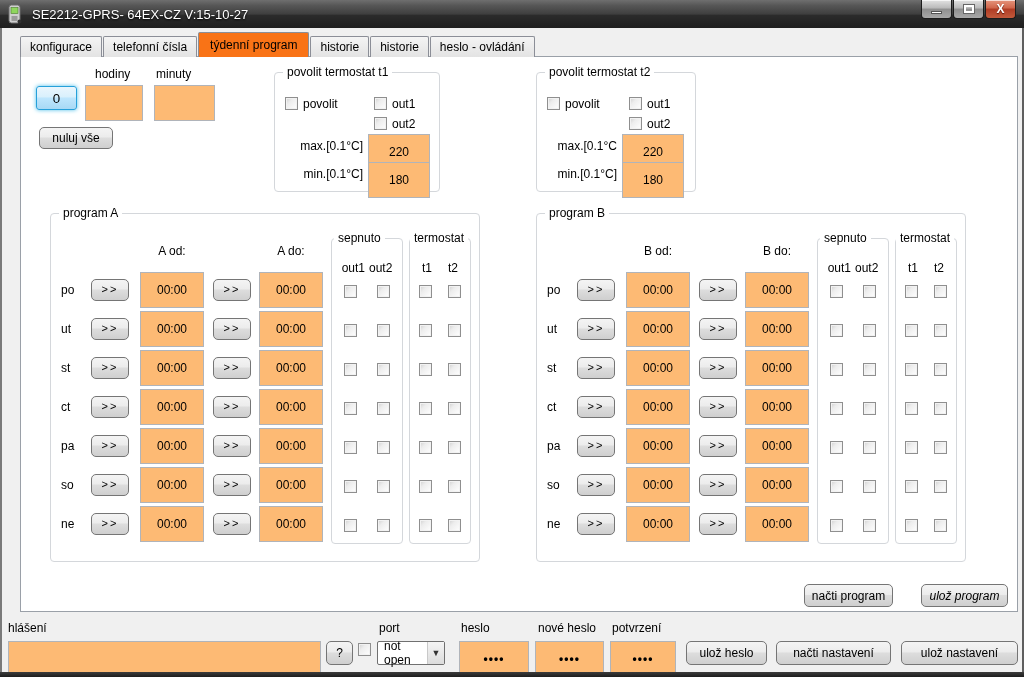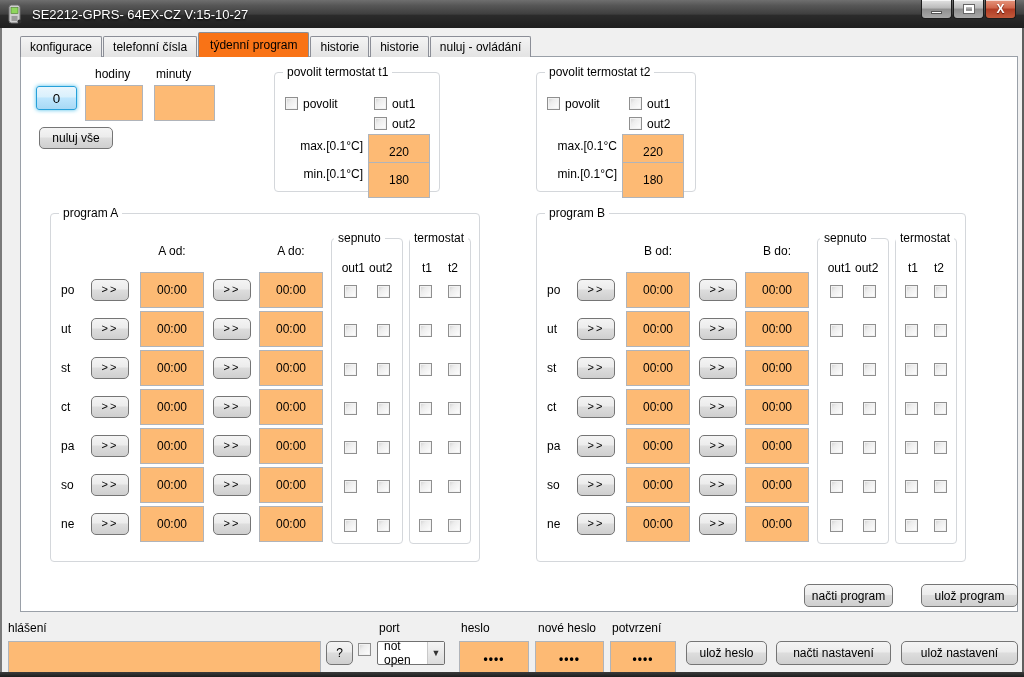--- a/index.html
+++ b/index.html
@@ -142,21 +142,21 @@
         </div>
     </div>
   </div>
 
   <div class="tabstrip">
     <div class="tab">konfigurace</div>
     <div class="tab">telefonní čísla</div>
     <div class="tab active">týdenní program</div>
     <div class="tab">historie</div>
     <div class="tab">historie</div>
-    <div class="tab">nuluj - ovládání</div>
+    <div class="tab">heslo - ovládání</div>
   </div>
 
   <div class="panel">
 
     <button class="zero-btn">0</button>
     <span class="lbl" style="left:68px; top:10px;padding-left:6px;">hodiny</span>
     <input class="txt" style="position: absolute; left: 64px; top: 28px; width: 58px; height: 22px;" value="">
     <span class="lbl" style="left:135px; top:10px;">minuty</span>
     <input class="txt" style="position: absolute; left: 133px; top: 28px; width: 61px; height: 22px;" value="">
     <button class="btn" style="position:absolute; left:18px; top:70px; width:74px; height:22px;">nuluj vše</button>
@@ -449,21 +449,21 @@
             </div>
             <div class="check-row">
               <span class="checkbox"></span>
               <span class="checkbox"></span>
             </div>
           </div>
       </div>
     </div>
 
     <button class="btn" style="position:absolute; left:783px; top:527px; width:89px; height:23px;">načti program</button>
-    <button class="btn" style="position:absolute; left:900px; top:527px; width:97px; height:23px;">ulož program</button>
+    <button class="btn" style="position:absolute; left:900px; top:527px; width:87px; height:23px;font-style:italic;">ulož program</button>
   </div>
 
   <div class="bottombar">
     <span class="lbl" style="left:8px; top:9px;">hlášení</span>
     <input class="txt" style="position: absolute; left: 8px; top: 29px; width: 313px; height: 23px;" value="">
     <button class="btn" style="position:absolute; left:326px; top:29px; width:27px; height:24px;">?</button>
     <span class="checkbox" style="position:absolute; left:358px; top:31px;"></span>
     <span class="lbl" style="left:379px; top:9px;">port</span>
     <div class="dropdown" style="left:377px; top:29px; width:68px; height:24px;">
       <span class="dd-text">not open</span>

